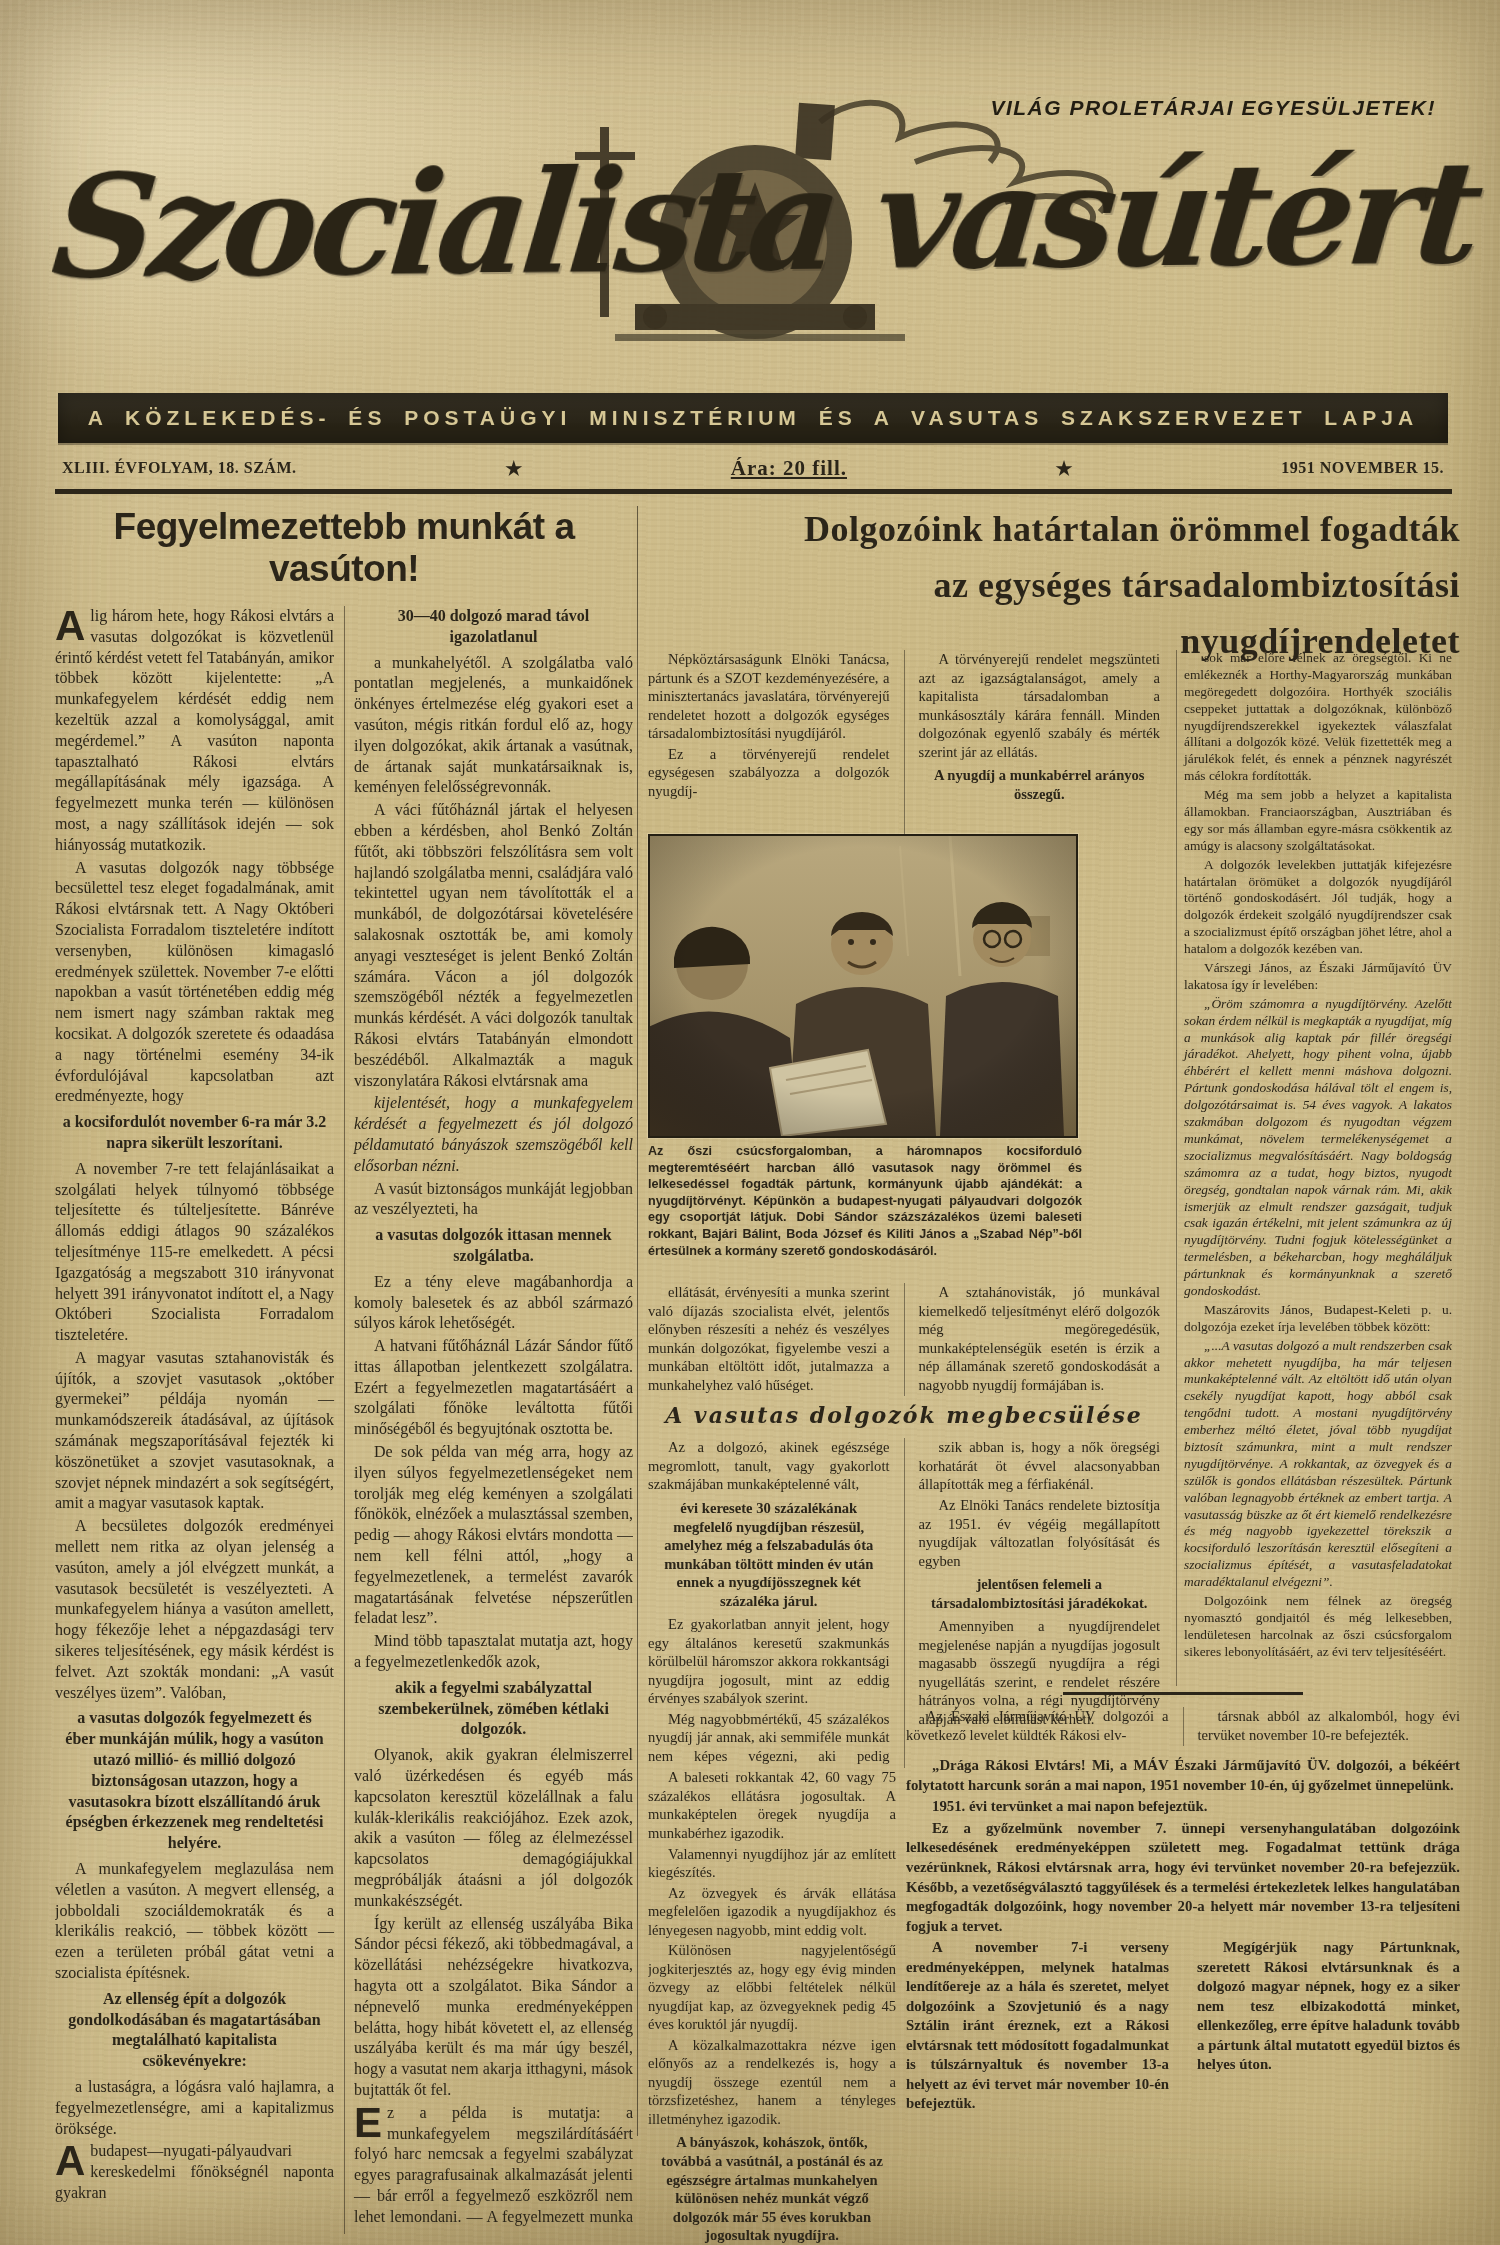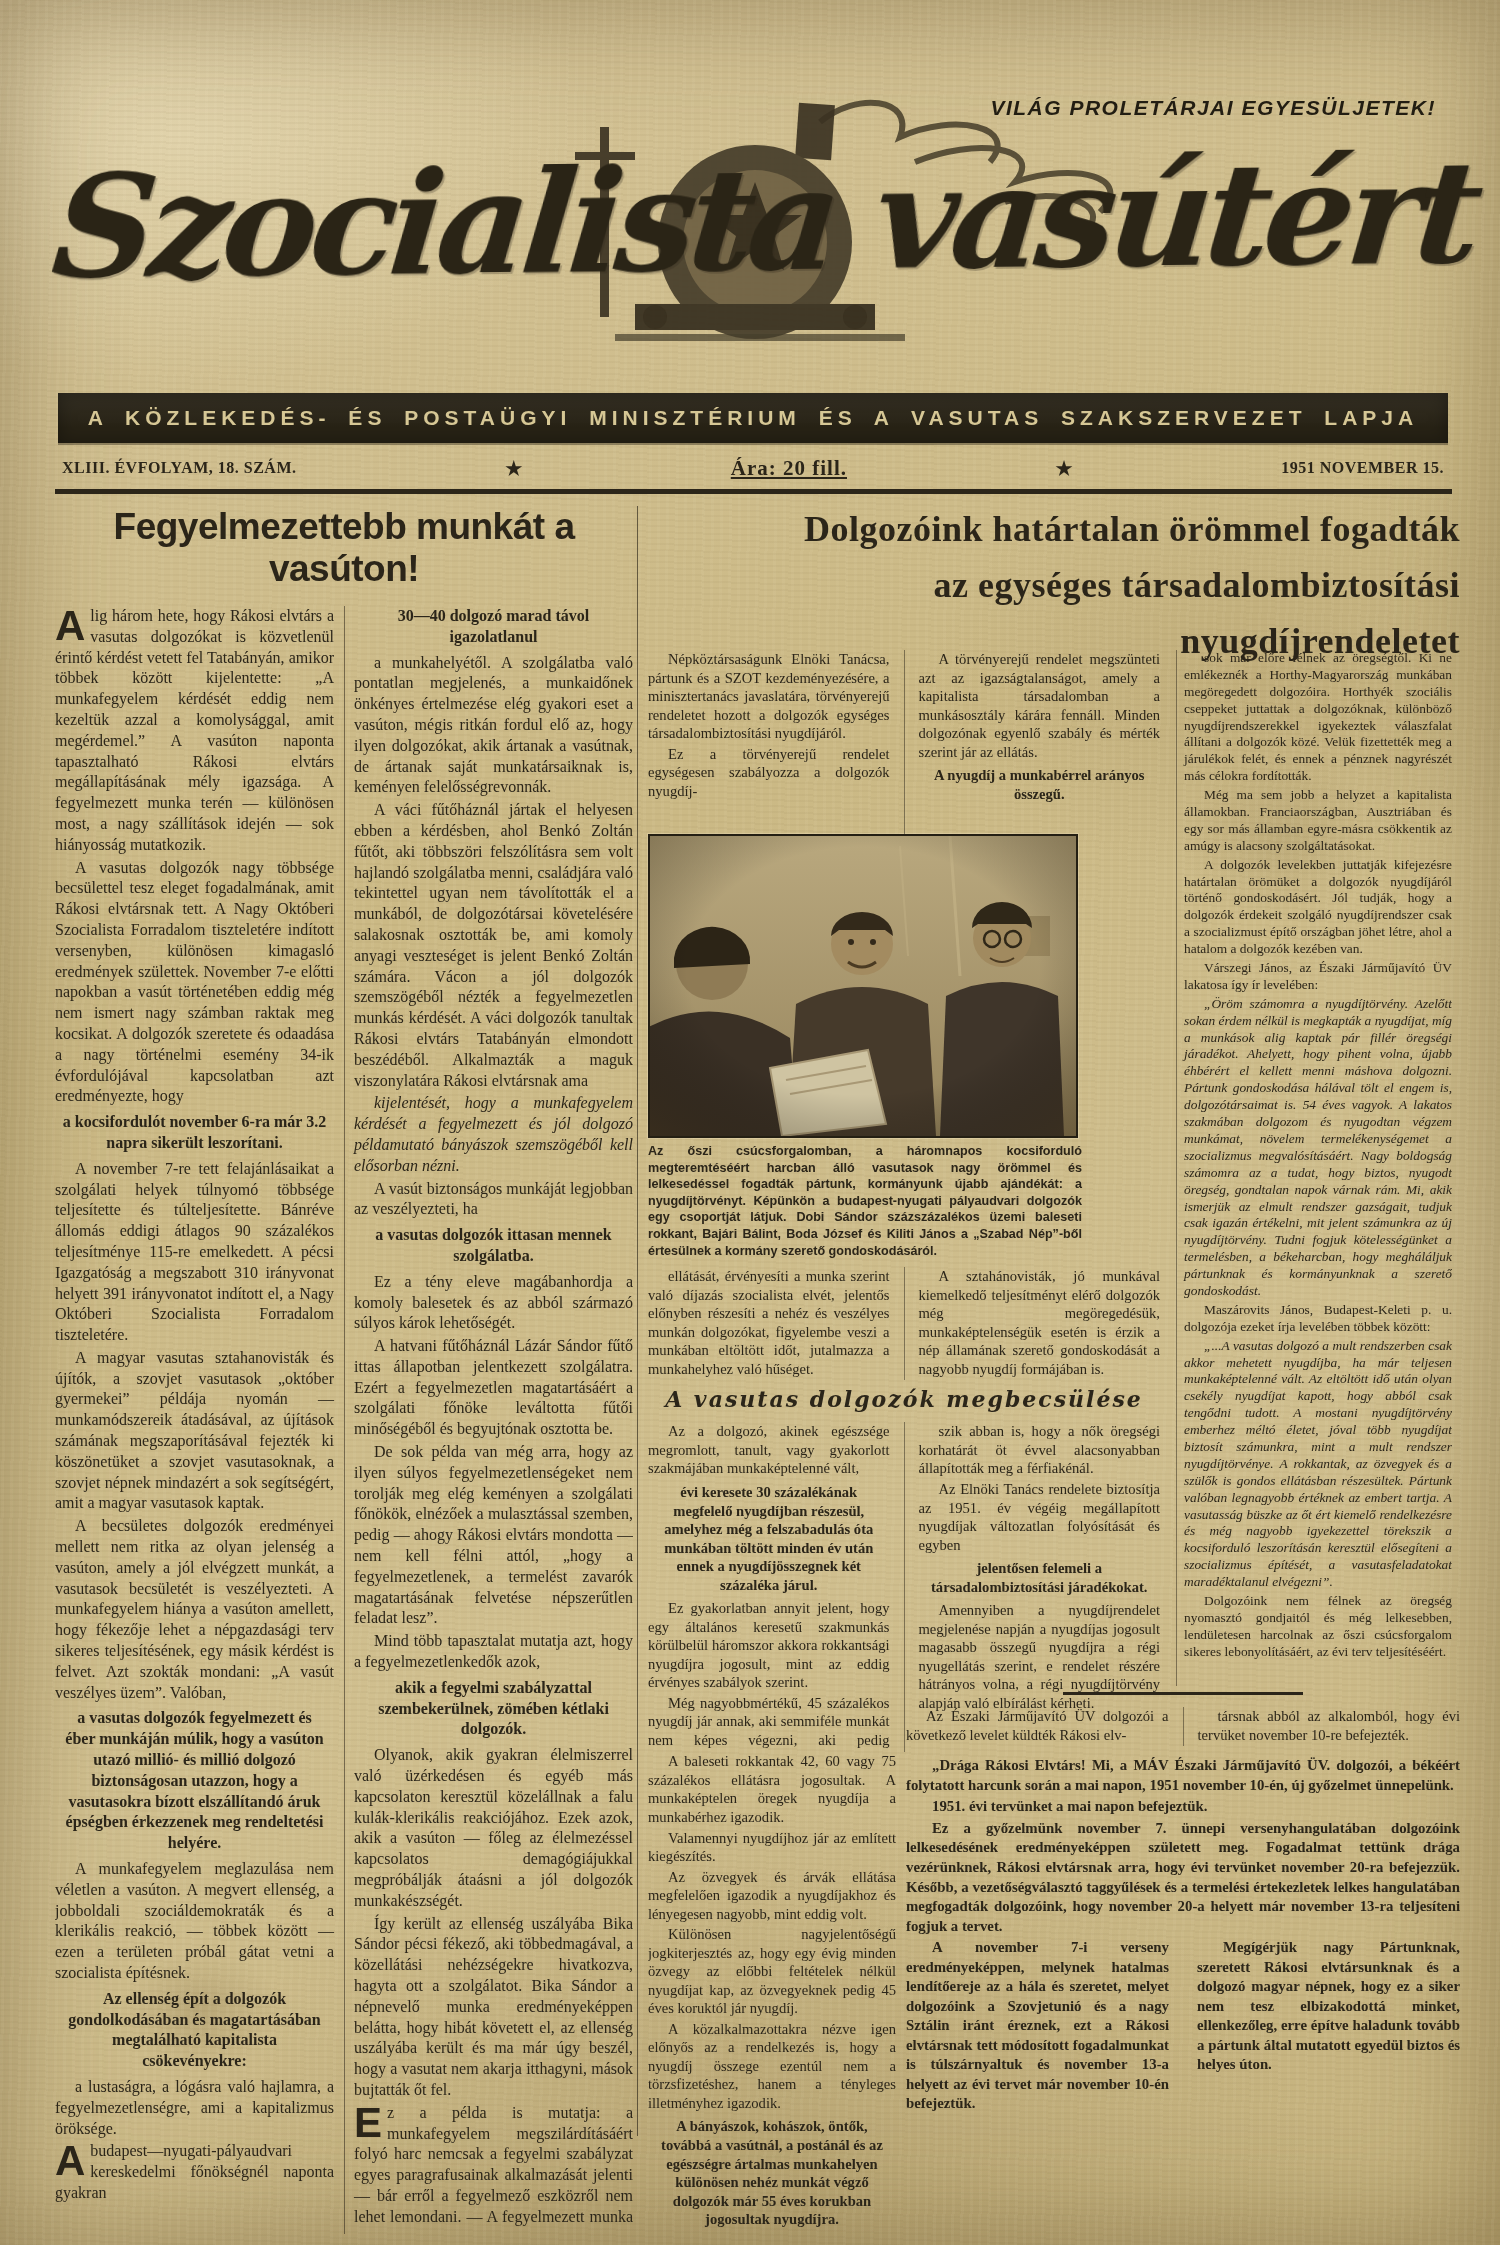--- a/index.html
+++ b/index.html
@@ -81,21 +81,21 @@
     font-size:36px;line-height:1.55;letter-spacing:.5px;
   }
   .b-left2{position:absolute;left:0;top:152px;width:512px;font-size:14.6px;line-height:1.27;}
   .tc{display:flex;}
   .tc > div{flex:1;min-width:0;}
   .tc > div + div{border-left:1px solid rgba(43,37,25,.5);padding-left:14px;margin-left:14px;}
   .intro-row{min-height:184px;}
   figure.photo{margin:0;width:426px;border:2px solid #241f13;background:#a8946a;box-shadow:0 0 0 1px rgba(255,245,215,.25);}
   figure.photo svg{display:block;}
   .caption{
-    width:434px;margin:5px 0 8px;
+    width:434px;margin:5px 0 24px;
     font-family:"Liberation Sans",sans-serif;font-weight:bold;font-size:12.6px;line-height:1.32;
     text-align:justify;
   }
   .afterrow{min-height:108px;}
   .subhead{
     margin:6px 0 8px;text-align:center;
     font-family:"DejaVu Serif",serif;font-weight:bold;font-style:italic;
     font-size:22px;letter-spacing:2px;
   }
   .benefits-row{height:330px;overflow:hidden;}

